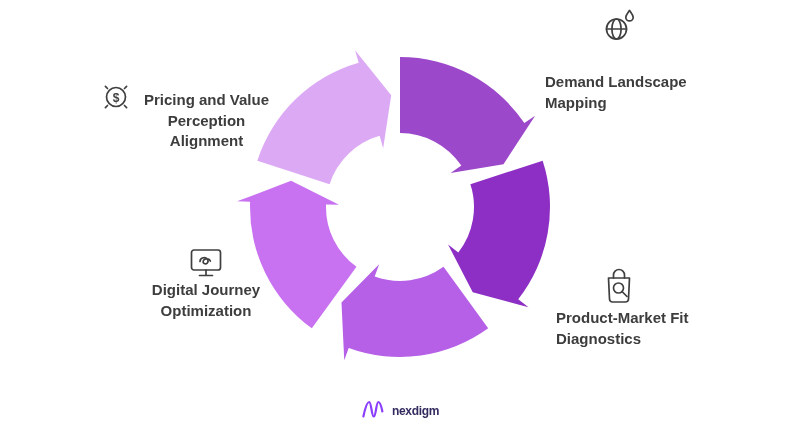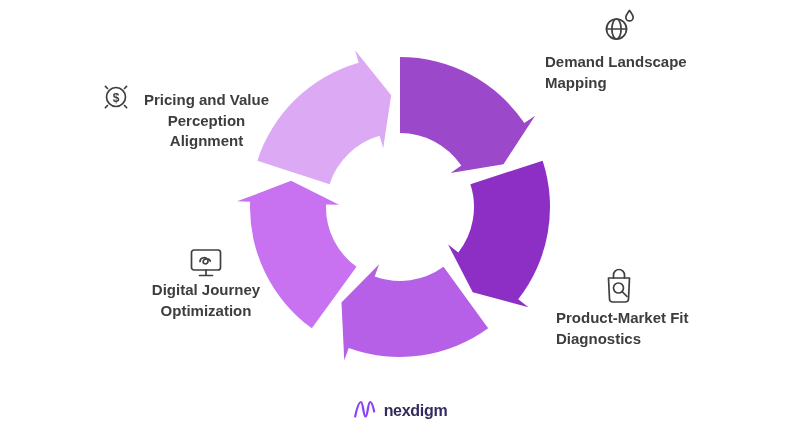--- a/index.html
+++ b/index.html
@@ -21,40 +21,40 @@
     white-space:pre-line;
   }
   .icon { display:block; color:var(--icon-color,#3f3f3f); }
   .icon svg { display:block; }
 
   .lb-pricing { left:100px; top:42px; display:flex; align-items:center; gap:12px; }
   .lb-pricing .label-text { text-align:center;margin-top:48px; }
 
   .lb-demand  { left:545px; top:8px; width:170px; }
   .lb-demand  .icon { margin-left:56px; }
-  .lb-demand  .label-text { margin-top:8px; }
+  .lb-demand  .label-text { margin-top:28px; }
 
   .lb-customer { left:570px; top:131px; width:150px; }
   .lb-customer .icon { margin-left:38px; }
   .lb-customer .label-text { margin-top:8px; }
 
   .lb-product { left:556px; top:264px; width:160px; }
   .lb-product .icon { margin-left:46px; }
   .lb-product .label-text { margin-top:0; }
 
   .lb-digital { left:136px; top:246px; width:140px; text-align:center; }
   .lb-digital .icon { margin:0 auto; width:36px; }
   .lb-digital .label-text { margin-top:0; }
 
   .logo {
     position:absolute; left:50%; top:398px; transform:translateX(-50%);
     display:flex; align-items:center; gap:7px;
   }
   .logo-text {
-    font-size:16px; font-weight:700; letter-spacing:-0.3px;
+    font-size:12px; font-weight:700; letter-spacing:-0.3px;
     color:var(--logo-text-color,#322b5f);
   }
   .logo-mark { display:block; color:var(--logo-mark-color,#8a3ffc); }
 </style>
 </head>
 <body style="--icon-color: #3f3f3f; --logo-text-color: #322b5f; --logo-mark-color: #8a3ffc;">
 
 <div class="stage">
 
   <svg id="cycle-svg" width="800" height="442" viewBox="0 0 800 442" aria-hidden="true">

